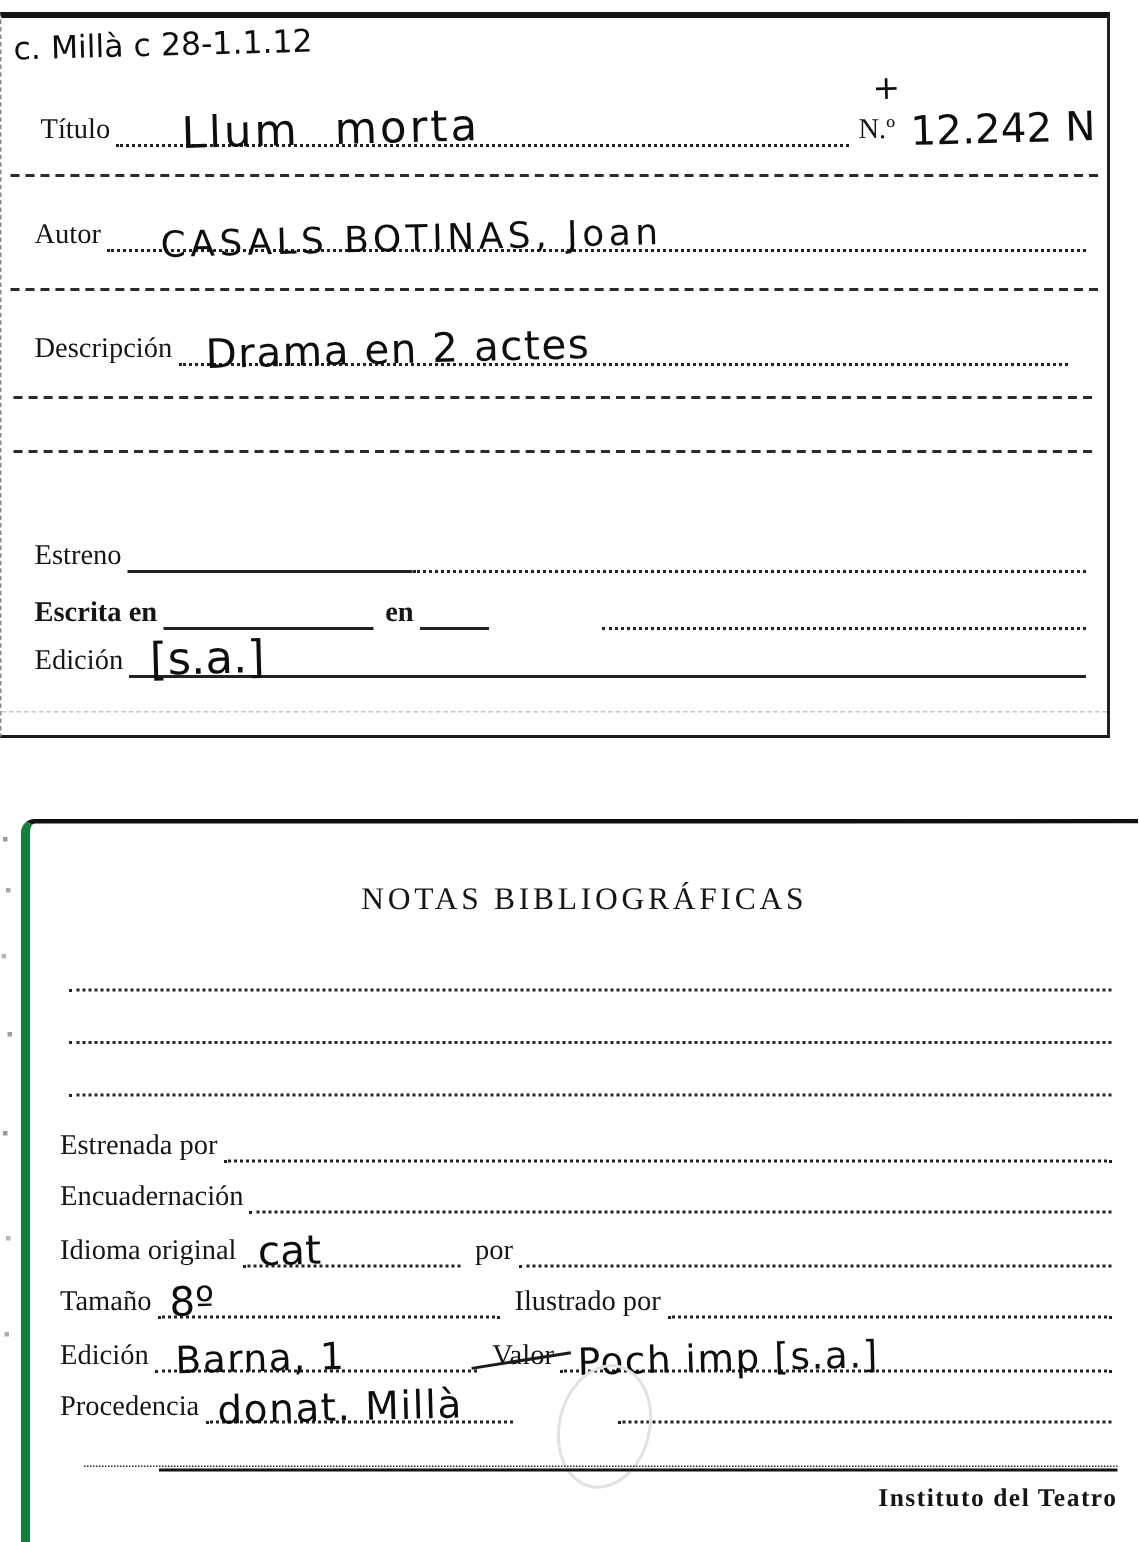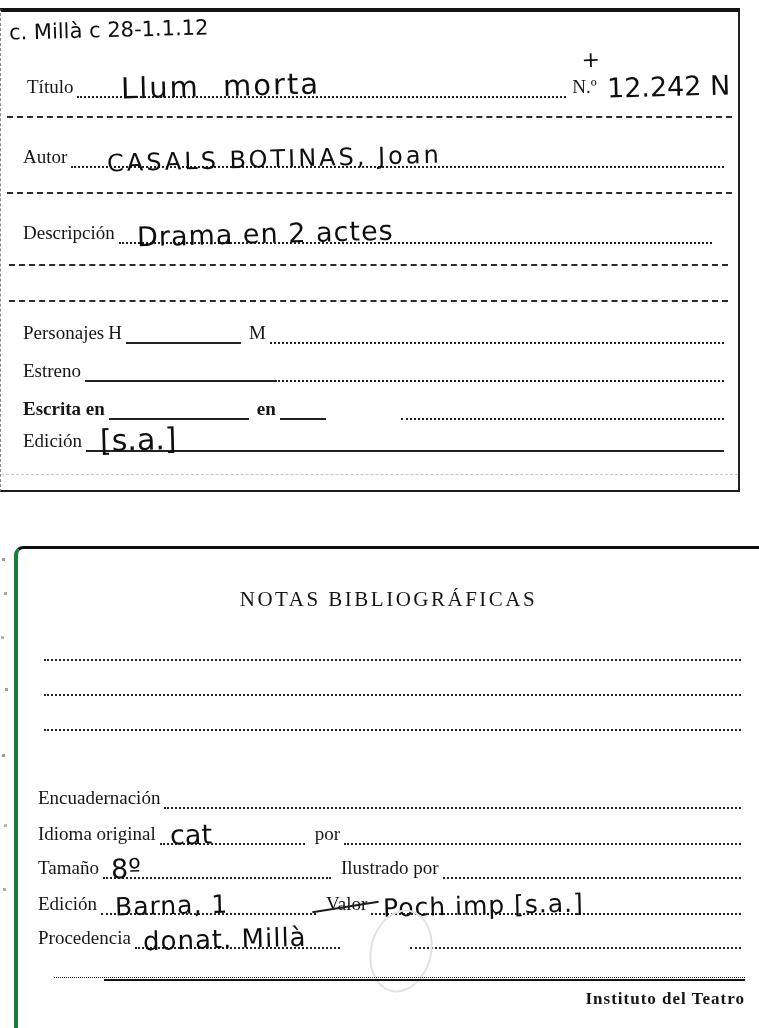--- a/index.html
+++ b/index.html
@@ -3,21 +3,21 @@
 <meta charset="utf-8">
 <style>
   html,body{margin:0;padding:0;background:#fff;}
   .page{position:relative;width:759px;height:1028px;background:#fff;overflow:hidden;
         font-family:"Liberation Serif",serif;color:#161616;}
   .card{position:absolute;box-sizing:border-box;background:#fff;}
   .card.top{left:0;top:8px;width:740px;height:484px;
         border-top:4px solid #141414;border-right:2px solid #222;
         border-left:1px dashed #8a8a8a;border-bottom:2px solid #1c1c1c;}
   .card.bottom{left:14px;top:546px;width:745px;height:482px;
-        border-top:3px solid #101010;border-left:4px solid #15803d;
+        border-top:3px solid #101010;border-left:6px solid #15803d;
         border-top-left-radius:9px;}
   .row{position:absolute;display:flex;align-items:flex-end;height:34px;}
   .lbl{font-size:19px;white-space:nowrap;padding:0 4px 2px 0;line-height:1;}
   .fill{position:relative;border-bottom:2px dotted #222;align-self:stretch;}
   .fill.grow{flex:1;}
   .fill.solid{border-bottom-style:solid;border-bottom-width:2px;}
   .spacer{align-self:stretch;}
   .hw{position:absolute;bottom:-5px;font-family:"DejaVu Sans",sans-serif;
       color:#0e0e0e;white-space:nowrap;line-height:1;transform:rotate(-1.5deg);}
   .sep{position:absolute;height:0;border-bottom:2px dashed #2b2b2b;}
@@ -72,27 +72,20 @@
     <div class="row" style="left:22px;right:26px;top:192px;height:40px;">
       <span class="lbl">Descripción</span>
       <span class="fill grow">
         <span class="hw" style="left:18px;font-size:27px;letter-spacing:1px;">Drama en 2 actes</span>
       </span>
     </div>
 
     <div class="sep" style="left:8px;right:10px;top:252px;"></div>
     <div class="sep" style="left:8px;right:10px;top:288px;"></div>
 
-    <div class="row" style="left:22px;right:14px;top:300px;height:32px;">
-      <span class="lbl">Personajes</span>
-      <span class="lbl">H</span>
-      <span class="fill solid" style="width:115px;"></span>
-      <span class="lbl" style="padding-left:8px;">M</span>
-      <span class="fill grow"></span>
-    </div>
 
     <div class="row" style="left:22px;right:14px;top:338px;height:32px;">
       <span class="lbl">Estreno</span>
       <span class="fill solid" style="width:190px;"></span>
       <span class="fill grow"></span>
     </div>
 
     <div class="row" style="left:22px;right:14px;top:376px;height:32px;font-weight:bold;">
       <span class="lbl">Escrita en</span>
       <span class="fill solid" style="width:140px;"></span>
@@ -116,20 +109,24 @@
   <span class="speckle" style="left:2px;top:558px;"></span>
 
   <div class="card bottom">
 
     <div class="title-center" style="top:38px;">NOTAS BIBLIOGRÁFICAS</div>
 
     <div class="dotline" style="left:26px;right:18px;top:110px;"></div>
     <div class="dotline" style="left:26px;right:18px;top:145px;"></div>
     <div class="dotline" style="left:26px;right:18px;top:180px;"></div>
 
+    <div class="row" style="left:20px;right:18px;top:196px;height:30px;">
+      <span class="lbl">Estrenada por</span>
+      <span class="fill grow"></span>
+    </div>
 
     <div class="row" style="left:20px;right:18px;top:230px;height:30px;">
       <span class="lbl">Encuadernación</span>
       <span class="fill grow"></span>
     </div>
 
     <div class="row" style="left:20px;right:18px;top:264px;height:32px;">
       <span class="lbl">Idioma original</span>
       <span class="fill" style="width:145px;">
         <span class="hw" style="left:10px;font-size:27px;">cat</span>

